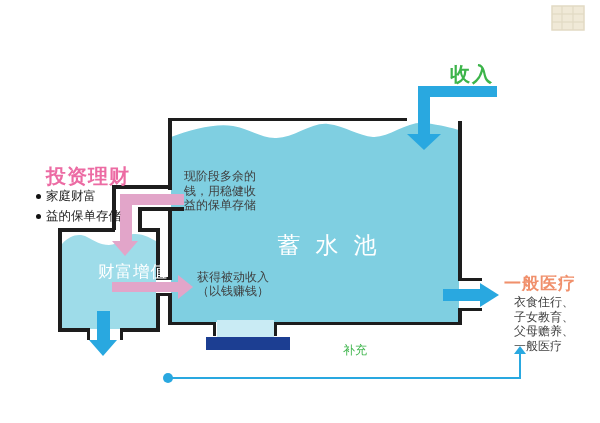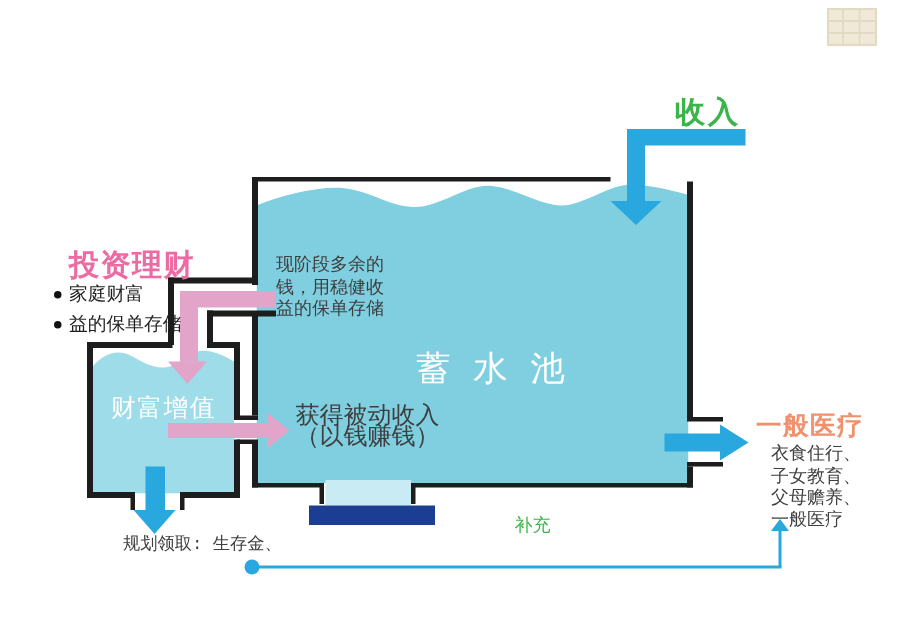--- a/index.html
+++ b/index.html
@@ -2,21 +2,21 @@
 <html style="--water: #7fcfe1; --water-light: #9edce9; --water-pale: #c9ebf4; --arrow-blue: #29a8e0; --arrow-pink: #e2a5c9; --navy: #1c3e92; --green: #3cb44a; --coral: #f0906c; --pink-title: #ec6ba3; --ink: #1d1d1d; --text-dark: #3f3f3f;"><head>
 <meta charset="utf-8">
 <style>
   html,body{margin:0;padding:0;background:#fff;}
   .stage{position:relative;width:600px;height:423px;background:#fff;overflow:hidden;
          font-family:"Liberation Sans",sans-serif;}
   .abs{position:absolute;}
   .wall{position:absolute;background:var(--ink,#1d1d1d);}
   .note{position:absolute;color:var(--text-dark,#3f3f3f);}
   .note div{white-space:nowrap;font-family:Liberation Mono, monospace;}
-  .white-label{position:absolute;color:#ffffff;text-align:center;}
+  .white-label{position:absolute;color:#ffffff;text-align:center;padding-left:24px;}
   .tri{position:absolute;width:0;height:0;}
   
   .pink-bar{position:absolute;background:var(--arrow-pink,#e2a5c9);}
   .blue-bar{position:absolute;background:var(--arrow-blue,#29a8e0);}
   .cyan-line{position:absolute;background:var(--arrow-blue,#29a8e0);}
   .water-fill{fill:var(--water,#7fcfe1);}
   .water-fill-light{fill:var(--water-light,#9edce9);}
   .bullet-row{display:flex;align-items:center;margin-bottom:3px;}
   .bullet-dot{width:5px;height:5px;border-radius:50%;background:#111;margin-right:5px;flex:0 0 auto;}
 </style>
@@ -110,29 +110,28 @@
   </div>
 
   <div class="note" style="left:184px;top:170px;font-size:12px;line-height:14.5px;">
     <div>现阶段多余的</div>
     <div>钱，用稳健收</div>
     <div>益的保单存储</div>
   </div>
 
   <div class="white-label" style="left:182px;top:230px;width:290px;font-size:23px;letter-spacing:15px;padding-left:15px;box-sizing:border-box;">蓄水池</div>
 
-  <div class="note" style="left:197px;top:271px;font-size:16px;line-height:14px;text-align:center;">
+  <div class="note" style="left:197px;top:271px;font-size:12px;line-height:14px;text-align:center;">
     <div>获得被动收入</div>
     <div>（以钱赚钱）</div>
   </div>
 
   <div class="white-label" style="left:62px;top:261px;width:94px;font-size:16.5px;letter-spacing:1px;">财富增值</div>
 
   <div class="note" style="left:82px;top:357px;font-size:11.5px;line-height:14px;">
-    <div>规划领取: 生存金、</div>
   </div>
 
   <div class="abs" style="left:318px;top:342px;width:74px;text-align:center;font-size:12px;font-weight:normal;line-height:17px;color:var(--green,#3cb44a);">
     <div>补充</div>
   </div>
 
   <div class="abs" style="left:504px;top:272px;font-size:17px;font-weight:bold;letter-spacing:1px;color:var(--coral,#f0906c);">一般医疗</div>
   <div class="note" style="left:514px;top:296px;font-size:12px;line-height:14.5px;">
     <div>衣食住行、</div>
     <div>子女教育、</div>

